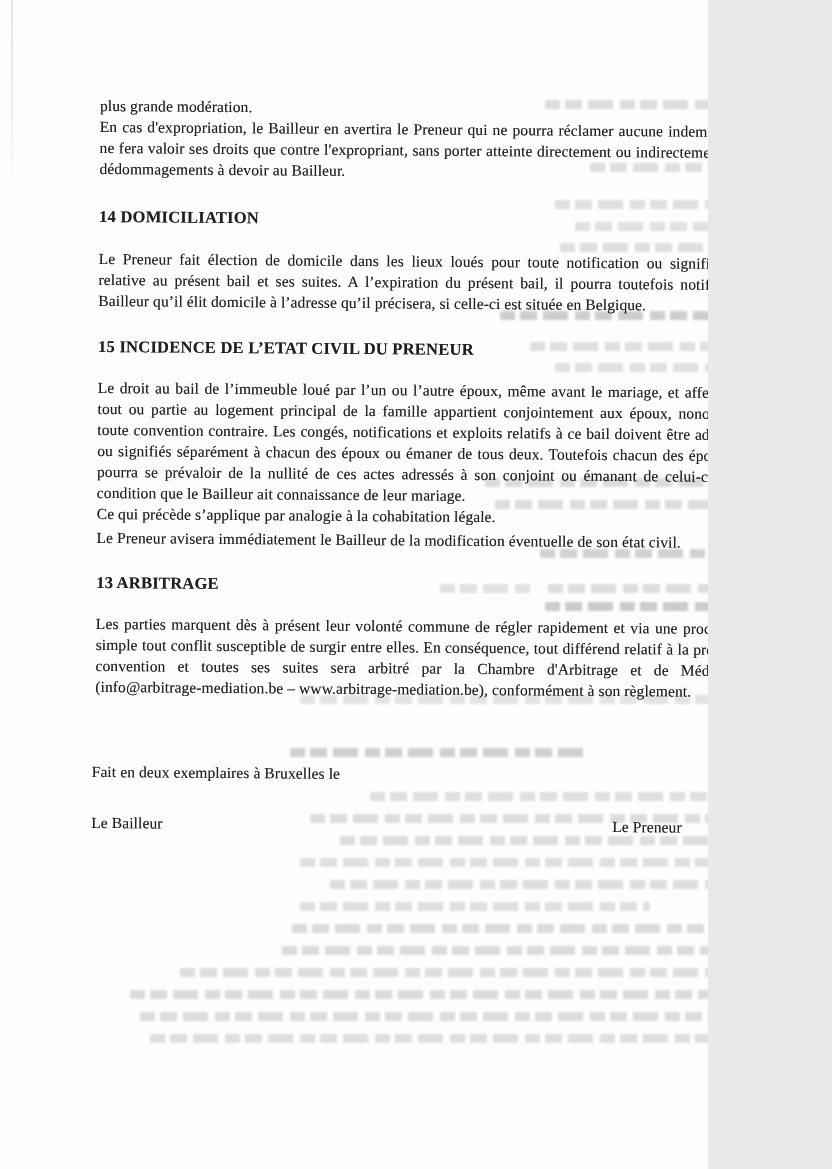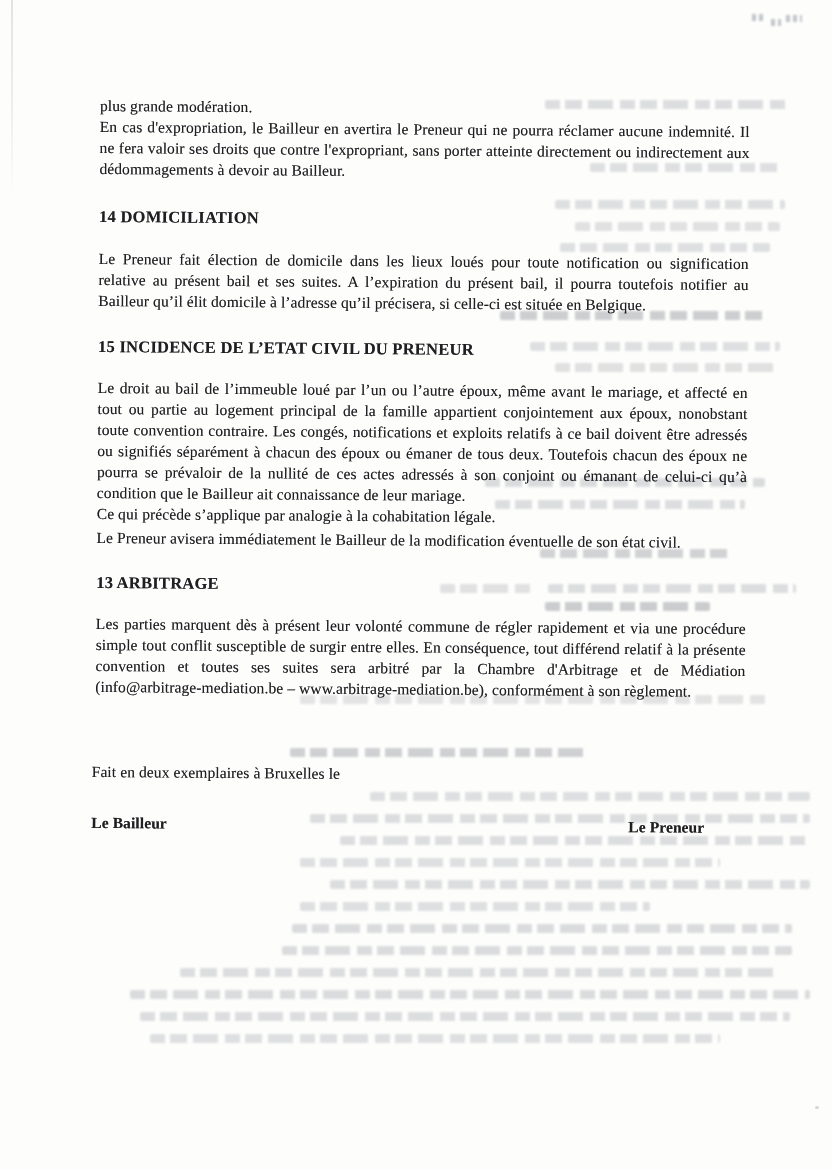--- a/index.html
+++ b/index.html
@@ -1,18 +1,18 @@
 <!DOCTYPE html>
 <html><head>
 <meta charset="utf-8">
 <style>
   html, body { margin: 0; padding: 0; background: #e9e9e9; }
   .page {
     position: relative;
-    width: 832px;
+    width: 708px;
     height: 1169px;
     background: #fdfdfc;
     overflow: hidden;
     font-family: "Liberation Serif", "DejaVu Serif", serif;
     color: #1f1f23;
   }
   
   .content {
     position: absolute;
     inset: 0;
@@ -33,21 +33,21 @@
   .no-justify { text-align: left; }
   .heading {
     position: absolute;
     left: 100px;
     margin: 0;
     font-size: 16.5px;
     font-weight: bold;
     letter-spacing: 0.25px;
     line-height: 21px;
   }
-  .sig { position: absolute; font-size: 15.5px; line-height: 21px; font-weight: bold; }
+  .sig { position: absolute; font-size: 15.5px; line-height: 21px; }
 
   
   .bleed-line {
     position: absolute;
     height: 9px;
     border-radius: 2px;
     filter: blur(1.1px);
     background: repeating-linear-gradient(90deg,
       currentColor 0px, currentColor 15px,
       transparent 15px, transparent 20px,
@@ -135,15 +135,15 @@
       <span class="line">Ce qui précède s’applique par analogie à la cohabitation légale.</span>
     </div>
     <div class="block" style="top:527px">Le Preneur avisera immédiatement le Bailleur de la modification éventuelle de son état civil.</div>
 
     <h2 class="heading" style="top:572px">13 ARBITRAGE</h2>
     <div class="block" style="top:613px">Les parties marquent dès à présent leur volonté commune de régler rapidement et via une procédure simple tout conflit susceptible de surgir entre elles. En conséquence, tout différend relatif à la présente convention et toutes ses suites sera arbitré par la Chambre d'Arbitrage et de Médiation (info@arbitrage-mediation.be – www.arbitrage-mediation.be), conformément à son règlement.</div>
 
     <div class="block no-justify" style="top:761px; left:97px">Fait en deux exemplaires à Bruxelles le</div>
 
     <div class="sig" style="top:812px; left:97px">Le Bailleur</div>
-    <div class="sig" style="top:812px; left:634px">Le Preneur</div>
+    <div class="sig" style="top:812px; left:618px">Le Preneur</div>
   </div>
 </div>
 
 </body></html>

